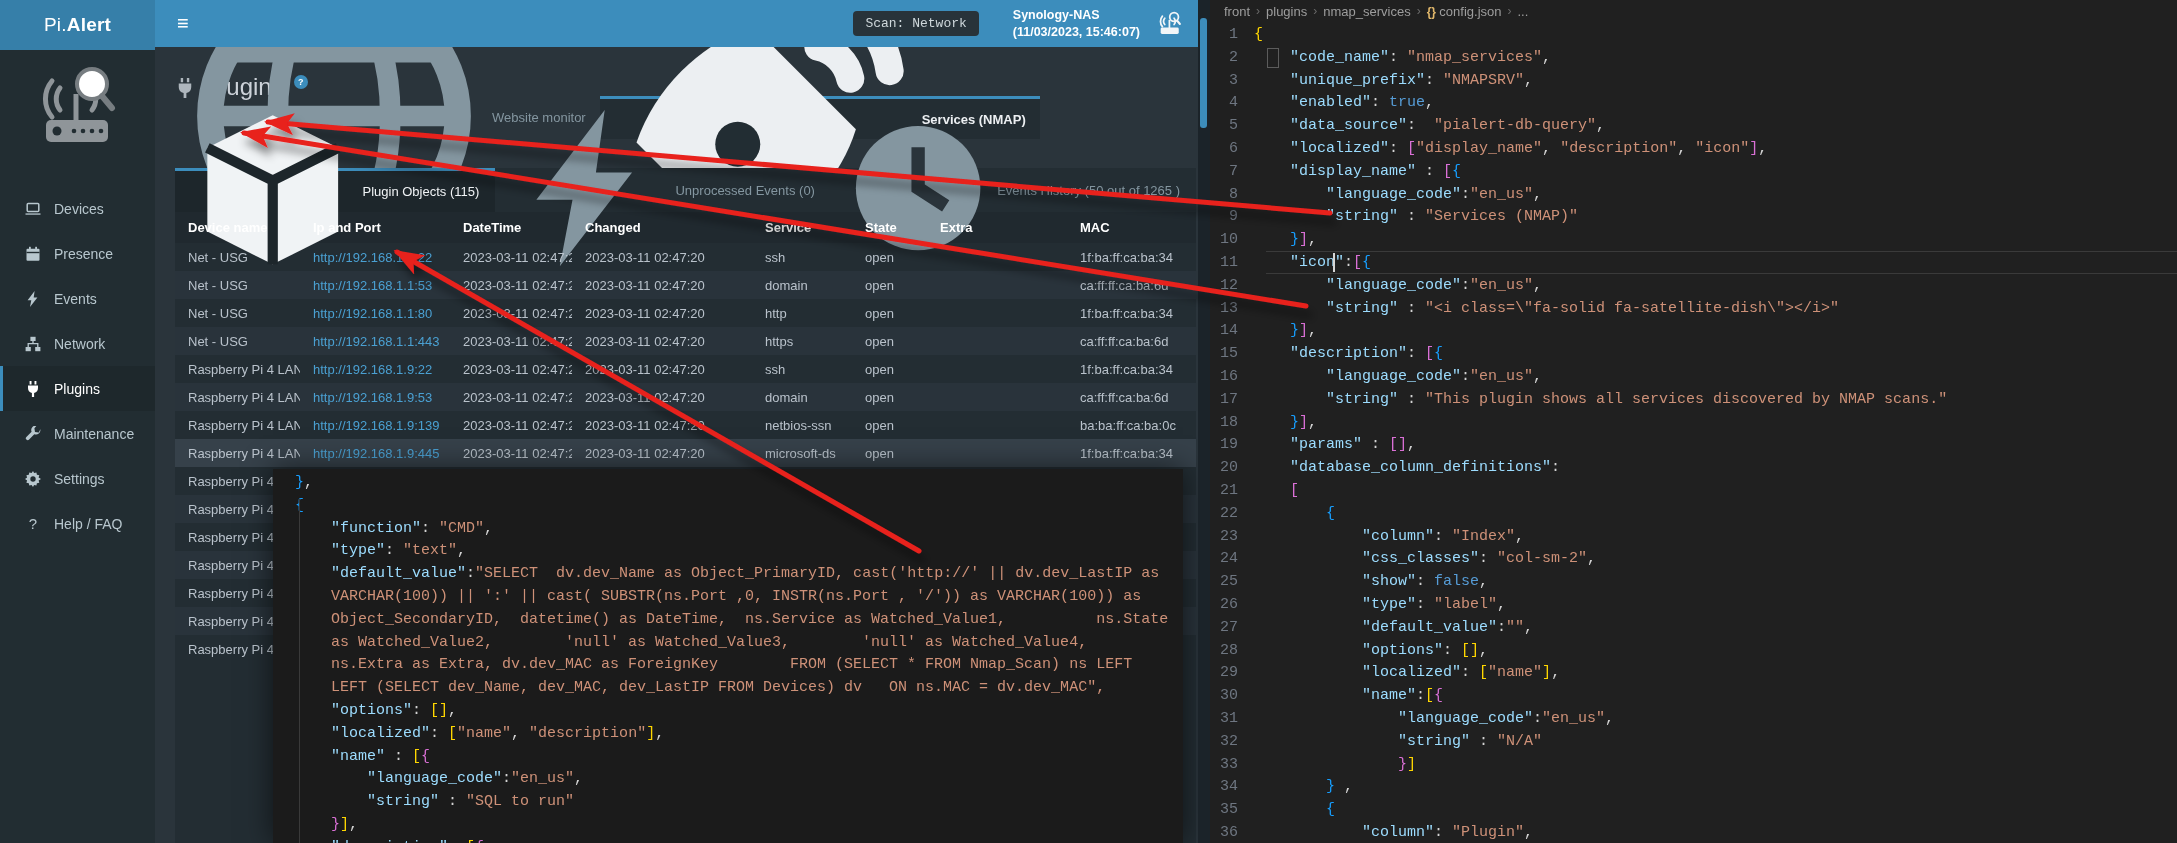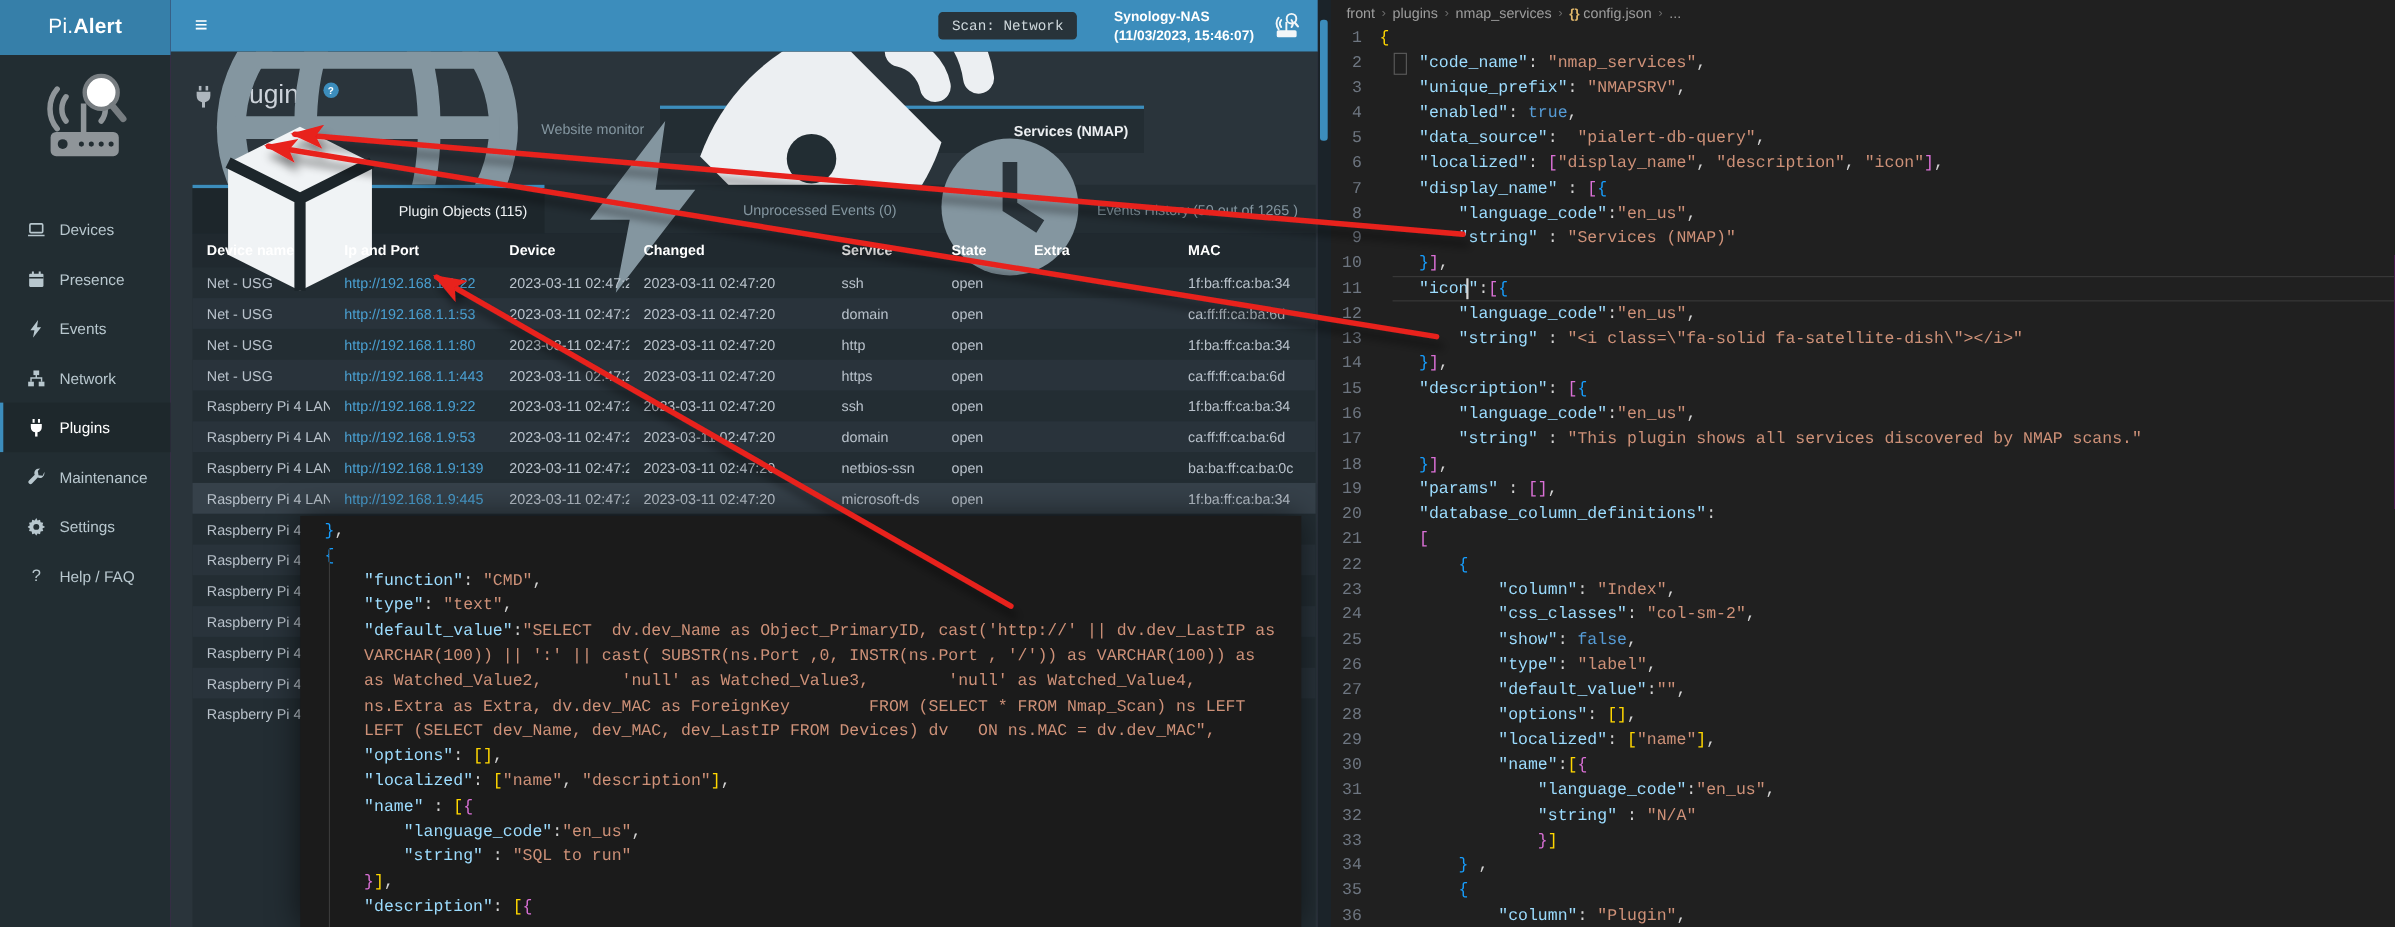--- a/index.html
+++ b/index.html
@@ -1,18 +1,18 @@
 <!DOCTYPE html>
 <html><head>
 <meta charset="utf-8">
 <style>
   * { margin:0; padding:0; box-sizing:border-box; }
   html,body { background:#111; }
   body { font-family:"Liberation Sans", sans-serif; }
-  #root { position:relative; width:2177px; height:843px; overflow:hidden; background:#a21caf; }
+  #root { position:relative; width:2177px; height:843px; overflow:hidden; background:#14b8a6; }
 
   
   #sidebar { position:absolute; left:0; top:0; width:155px; height:843px; background:#222d32; z-index:3; }
   #brand { height:50px; background:#367fa9; color:#fff; display:flex; align-items:center; justify-content:center; font-size:19px; letter-spacing:.2px; }
   #brand b { font-weight:700; }
   #logo { display:flex; justify-content:center; padding:14px 0 6px 0; }
   #nav { margin-top:28px; }
   .nav-item { position:relative; display:flex; align-items:center; gap:12px; height:45px; padding-left:24px; color:#b8c7ce; font-size:14px; cursor:pointer; }
   .nav-item .nicon { width:18px; height:18px; display:flex; align-items:center; justify-content:center; color:#b8c7ce; font-size:15px; flex:none; }
   .nav-item svg { width:16px; height:16px; }
@@ -254,21 +254,21 @@
             <span><svg viewBox="0 0 16 16" style="width: 100%; height: 100%;">
                   <circle cx="8" cy="8" r="7" fill="currentColor"></circle>
                   <path d="M8 3.4V8l3.1 2" stroke="#2a343b" stroke-width="1.5" fill="none"></path>
                 </svg></span>
             <span>Events History (50 out of 1265 )</span>
           </div>
         </div>
         <div id="thead" class="tgrid">
             <div>Device name</div>
             <div>Ip and Port</div>
-            <div>Device</div>
+            <div>DateTime</div>
             <div>Changed</div>
             <div>Service</div>
             <div>State</div>
             <div>Extra</div>
             <div>MAC</div>
             <div>Status</div>
           </div>
         <div id="tbody">
             <div class="trow tgrid">
               <div>Net - USG</div>
@@ -440,20 +440,21 @@
 
       <div id="popup">
         <div class="iguide"></div>
         <div id="popup-code">
             <div class="code-line"><span style="color: rgb(23, 159, 255);">}</span><span>,</span></div>
             <div class="code-line"><span style="color: rgb(23, 159, 255);">{</span></div>
             <div class="code-line"><span>    </span><span class="tk-key">"function"</span><span>: </span><span class="tk-str">"CMD"</span><span>,</span></div>
             <div class="code-line"><span>    </span><span class="tk-key">"type"</span><span>: </span><span class="tk-str">"text"</span><span>,</span></div>
             <div class="code-line"><span>    </span><span class="tk-key">"default_value"</span><span>:</span><span class="tk-str">"SELECT  dv.dev_Name as Object_PrimaryID, cast('http://' || dv.dev_LastIP as</span></div>
             <div class="code-line"><span class="tk-str">    VARCHAR(100)) || ':' || cast( SUBSTR(ns.Port ,0, INSTR(ns.Port , '/')) as VARCHAR(100)) as</span></div>
+            <div class="code-line"><span class="tk-str">    Object_SecondaryID,  datetime() as DateTime,  ns.Service as Watched_Value1,          ns.State</span></div>
             <div class="code-line"><span class="tk-str">    as Watched_Value2,        'null' as Watched_Value3,        'null' as Watched_Value4,</span></div>
             <div class="code-line"><span class="tk-str">    ns.Extra as Extra, dv.dev_MAC as ForeignKey        FROM (SELECT * FROM Nmap_Scan) ns LEFT</span></div>
             <div class="code-line"><span class="tk-str">    LEFT (SELECT dev_Name, dev_MAC, dev_LastIP FROM Devices) dv   ON ns.MAC = dv.dev_MAC",</span></div>
             <div class="code-line"><span>    </span><span class="tk-key">"options"</span><span>: </span><span style="color: rgb(255, 215, 0);">[</span><span style="color: rgb(255, 215, 0);">]</span><span>,</span></div>
             <div class="code-line"><span>    </span><span class="tk-key">"localized"</span><span>: </span><span style="color: rgb(255, 215, 0);">[</span><span class="tk-str">"name"</span><span>, </span><span class="tk-str">"description"</span><span style="color: rgb(255, 215, 0);">]</span><span>,</span></div>
             <div class="code-line"><span>    </span><span class="tk-key">"name"</span><span> : </span><span style="color: rgb(255, 215, 0);">[</span><span style="color: rgb(218, 112, 214);">{</span></div>
             <div class="code-line"><span>        </span><span class="tk-key">"language_code"</span><span>:</span><span class="tk-str">"en_us"</span><span>,</span></div>
             <div class="code-line"><span>        </span><span class="tk-key">"string"</span><span> : </span><span class="tk-str">"SQL to run"</span></div>
             <div class="code-line"><span>    </span><span style="color: rgb(218, 112, 214);">}</span><span style="color: rgb(255, 215, 0);">]</span><span>,</span></div>
             <div class="code-line"><span>    </span><span class="tk-key">"description"</span><span>: </span><span style="color: rgb(255, 215, 0);">[</span><span style="color: rgb(218, 112, 214);">{</span></div>

